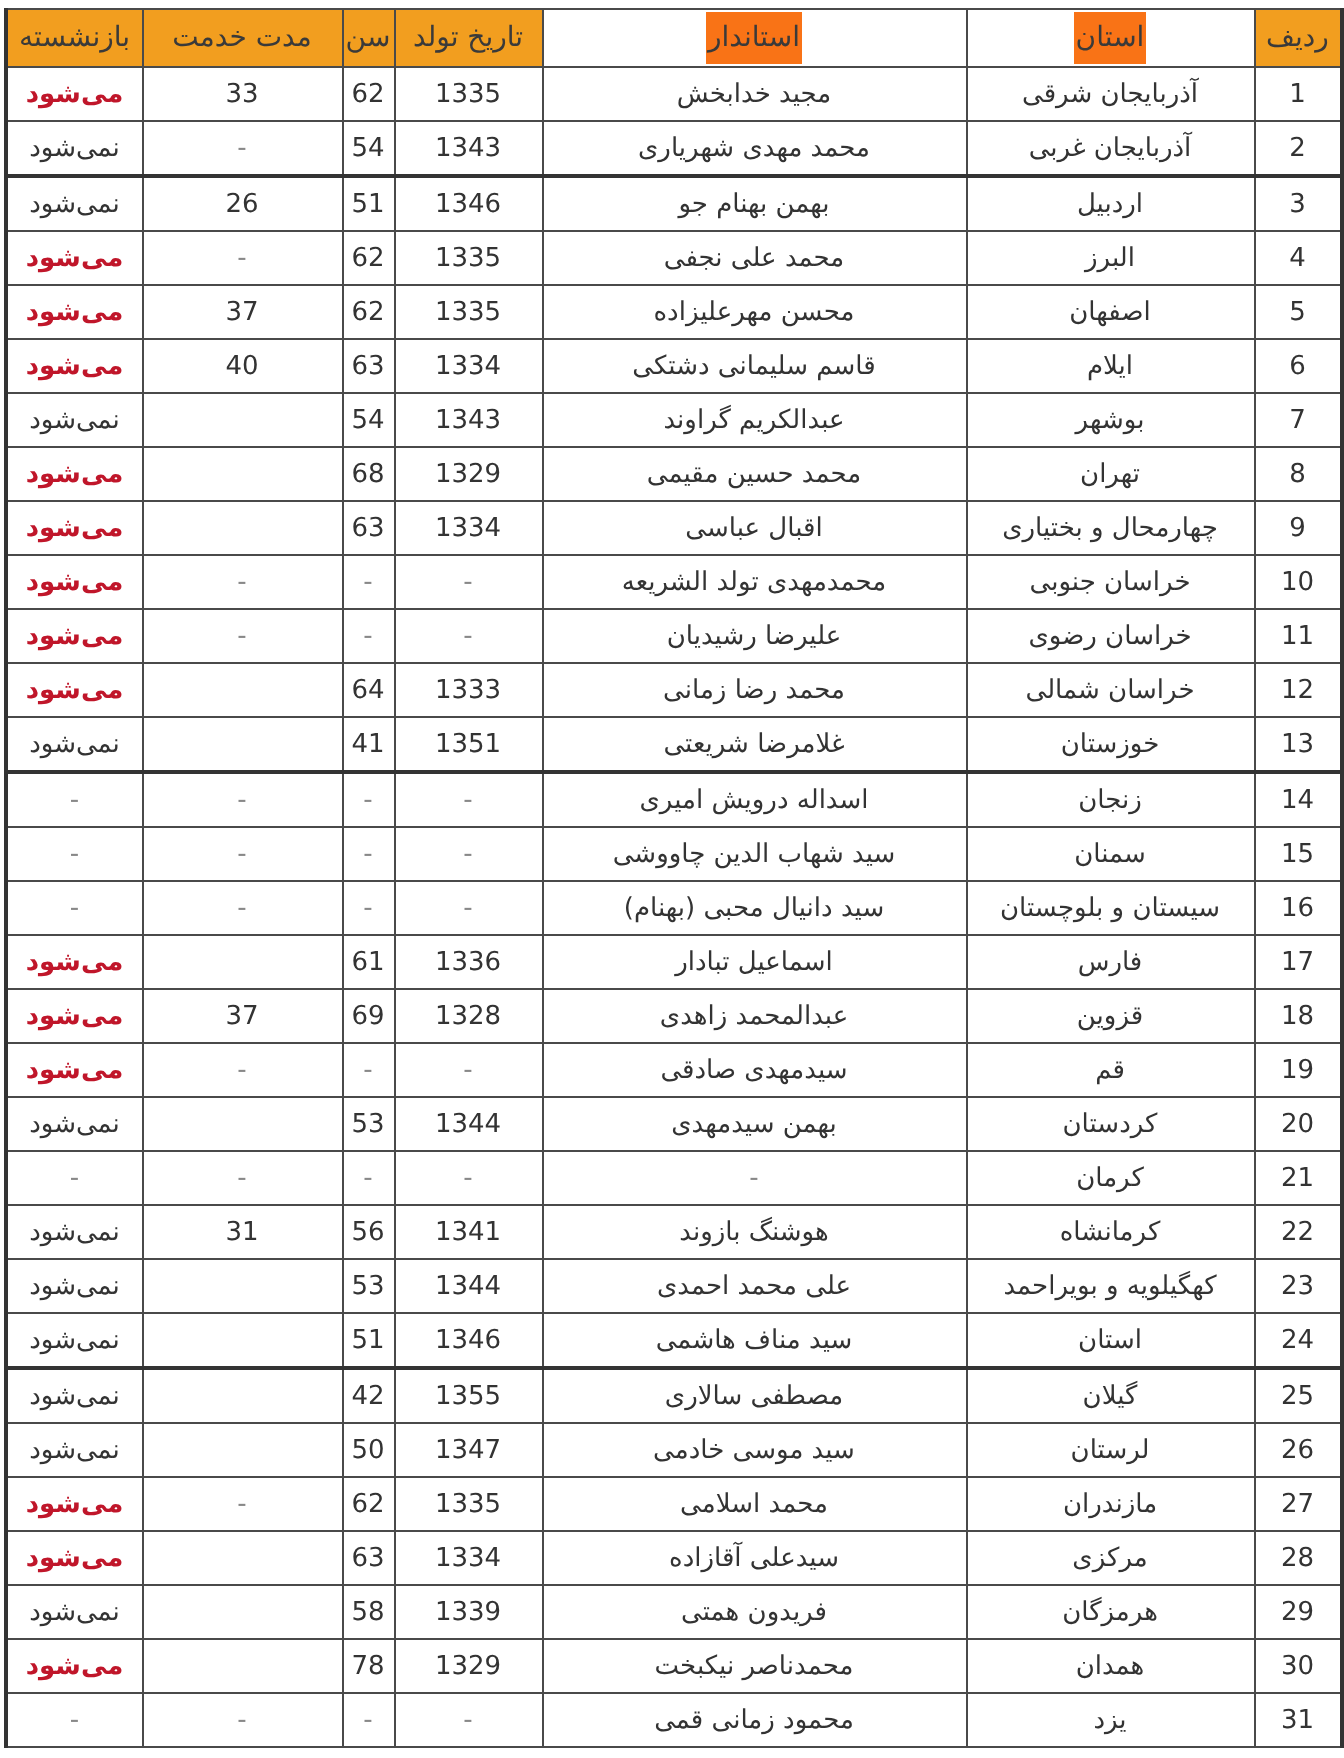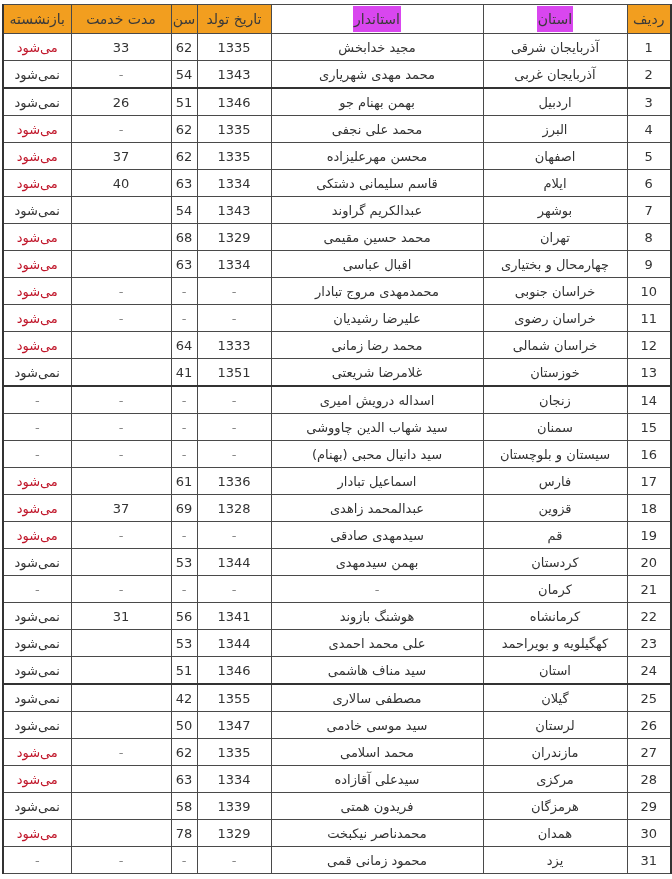--- a/index.html
+++ b/index.html
@@ -2,24 +2,24 @@
 <html><head>
 <meta charset="utf-8">
 <style>
   html, body { margin: 0; padding: 0; background: #ffffff; }
   body { width: 672px; height: 879px; overflow: hidden; font-family: "DejaVu Sans", sans-serif; }
   .wrap { position: absolute; left: 2px; top: 4px; width: 668px; }
   table { border-collapse: collapse; width: 668px; table-layout: fixed; direction: rtl; }
   th, td { border: 1px solid #4a4a4a; text-align: center; padding: 0; font-size: 13px; color: #333; white-space: nowrap; overflow: hidden; }
   th { height: 28px; font-weight: normal; font-size: 14px; color: #3a3a3a; margin-top: 36px; }
   td { height: 26px; }
-  .hl { background: #d946ef; display: inline-block; line-height: 26px; padding: 0 1px; }
+  .hl { background: #f97316; display: inline-block; line-height: 26px; padding: 0 1px; }
   th.full { background: #f29e1f; }
   th.full .hl { background: transparent; }
-  td.red { color: #c0162a; font-weight: normal; }
+  td.red { color: #c0162a; font-weight: bold; }
   td.dash { color: #888; }
   tr.thick td { border-top: 2px solid #333; }
   .c-idx { width: 44px; }
   .c-prov { width: 144px; }
   .c-name { width: 212px; }
   .c-birth { width: 74px; }
   .c-age { width: 26px; }
   .c-serv { width: 100px; }
   .c-ret { width: 68px; }
   table { border-left: 2px solid #333; border-right: 2px solid #333; }
@@ -127,21 +127,21 @@
           <td>چهارمحال و بختیاری</td>
           <td>اقبال عباسی</td>
           <td>1334</td>
           <td>63</td>
           <td></td>
           <td class="red">می‌شود</td>
         </tr>
         <tr>
           <td>10</td>
           <td>خراسان جنوبی</td>
-          <td>محمدمهدی مروج تبادار</td>
+          <td>محمدمهدی تولد الشریعه</td>
           <td class="dash">-</td>
           <td class="dash">-</td>
           <td class="dash">-</td>
           <td class="red">می‌شود</td>
         </tr>
         <tr>
           <td>11</td>
           <td>خراسان رضوی</td>
           <td>علیرضا رشیدیان</td>
           <td class="dash">-</td>

